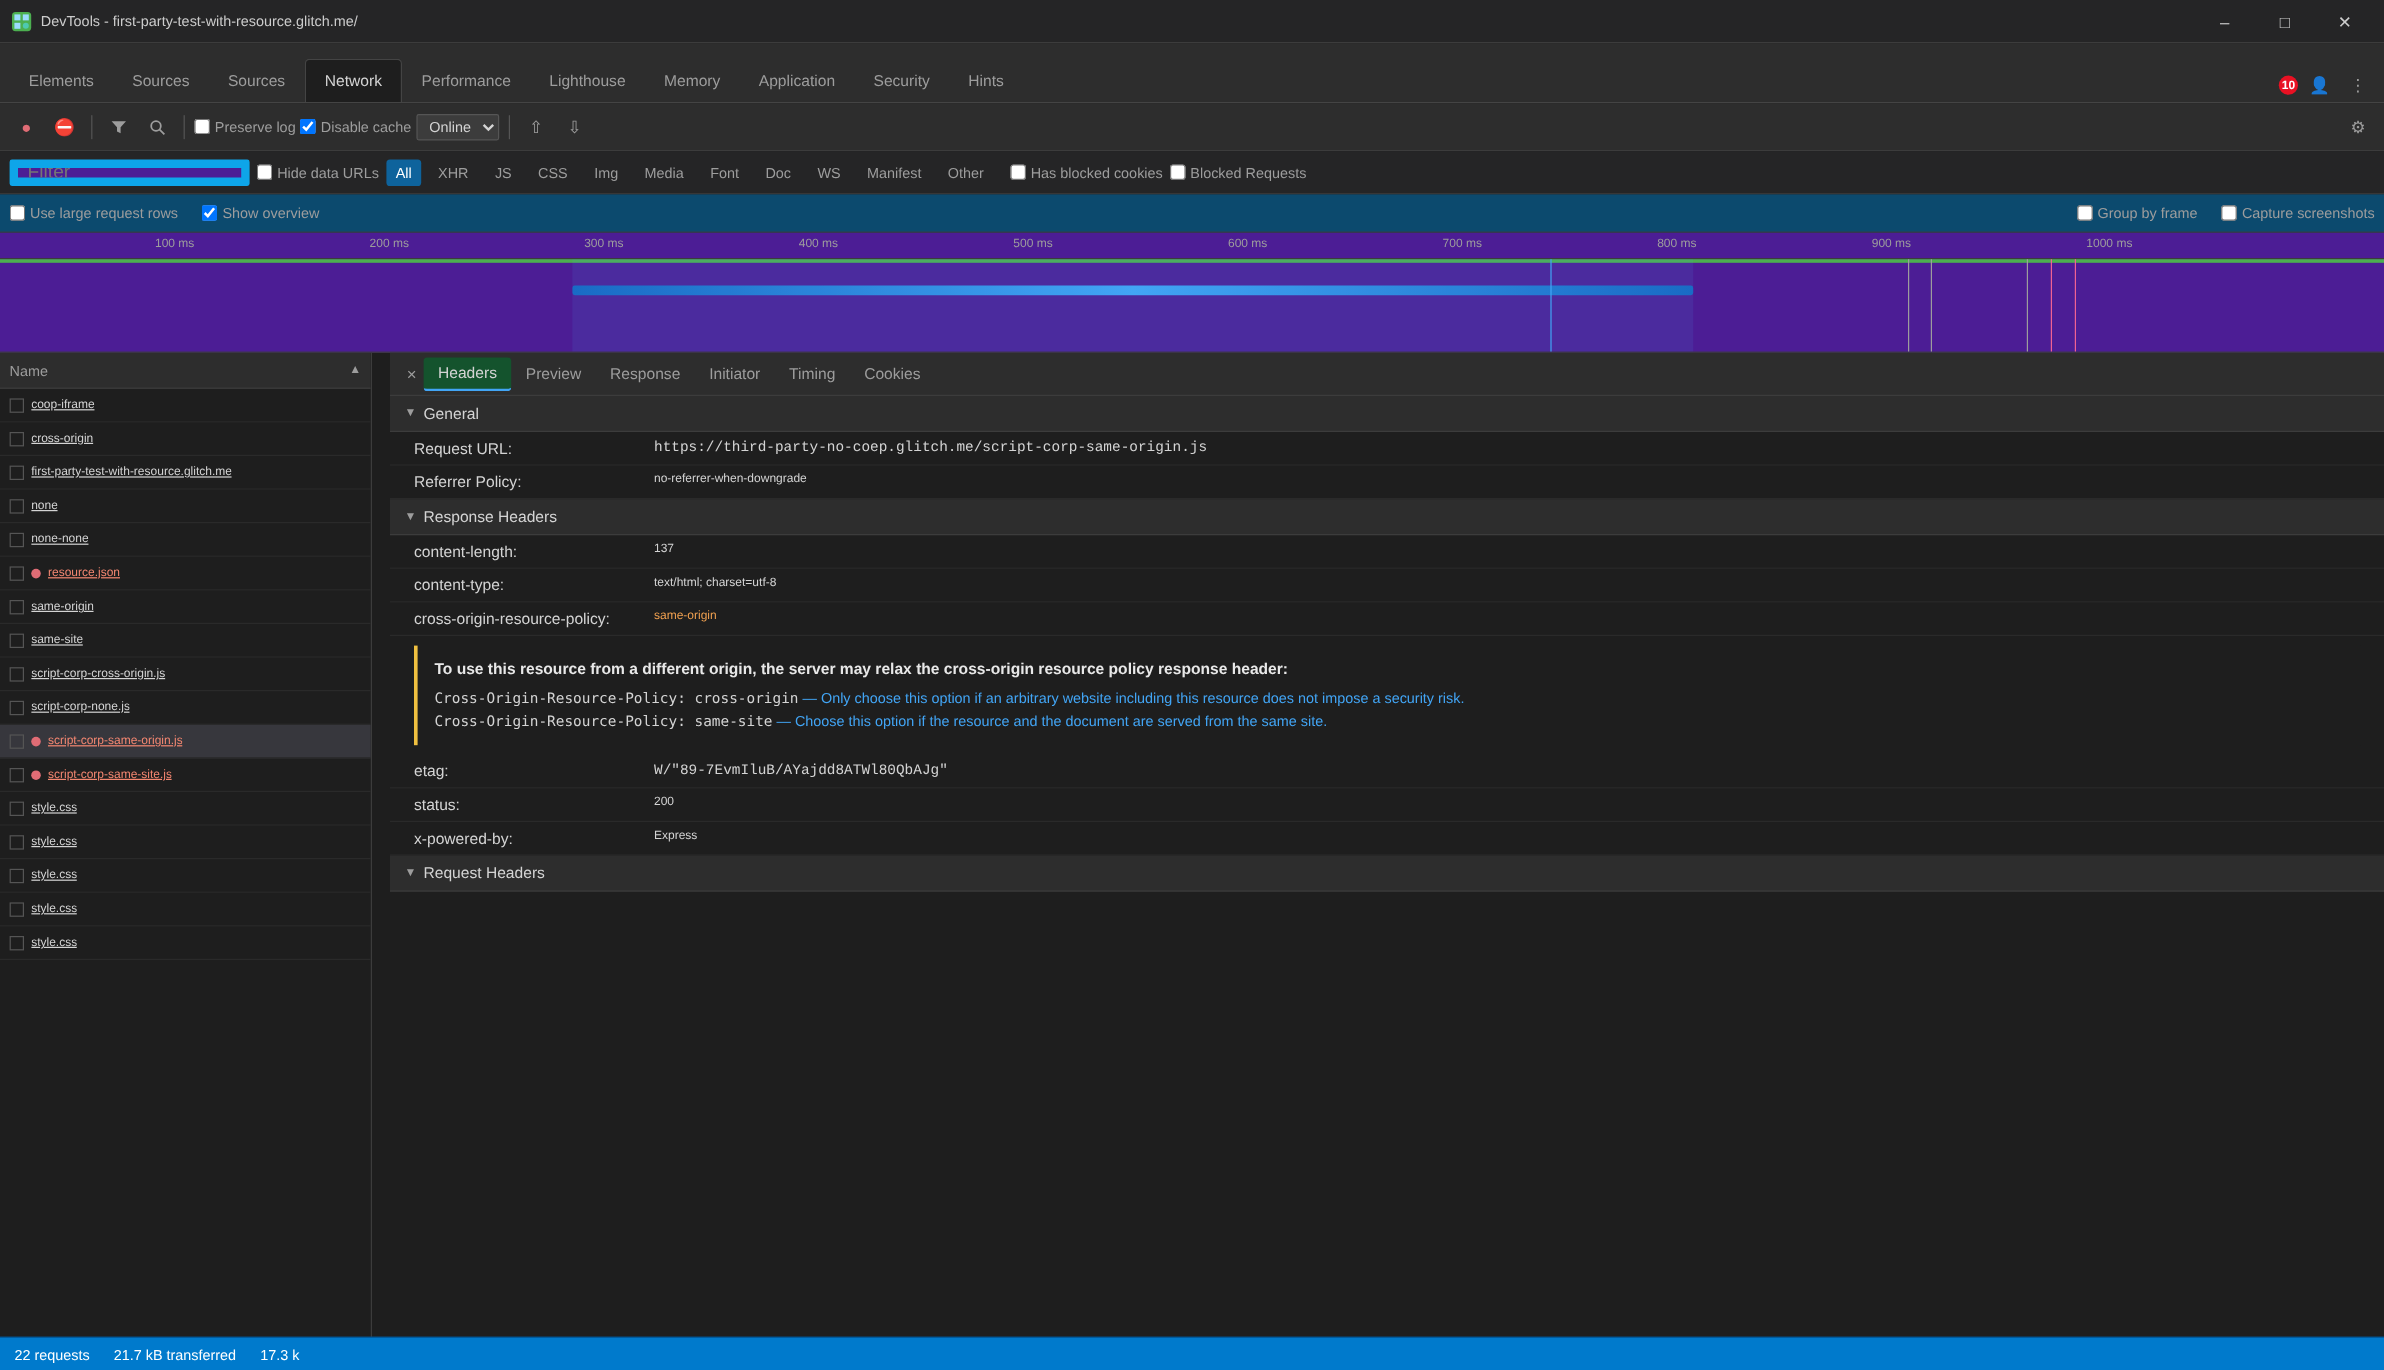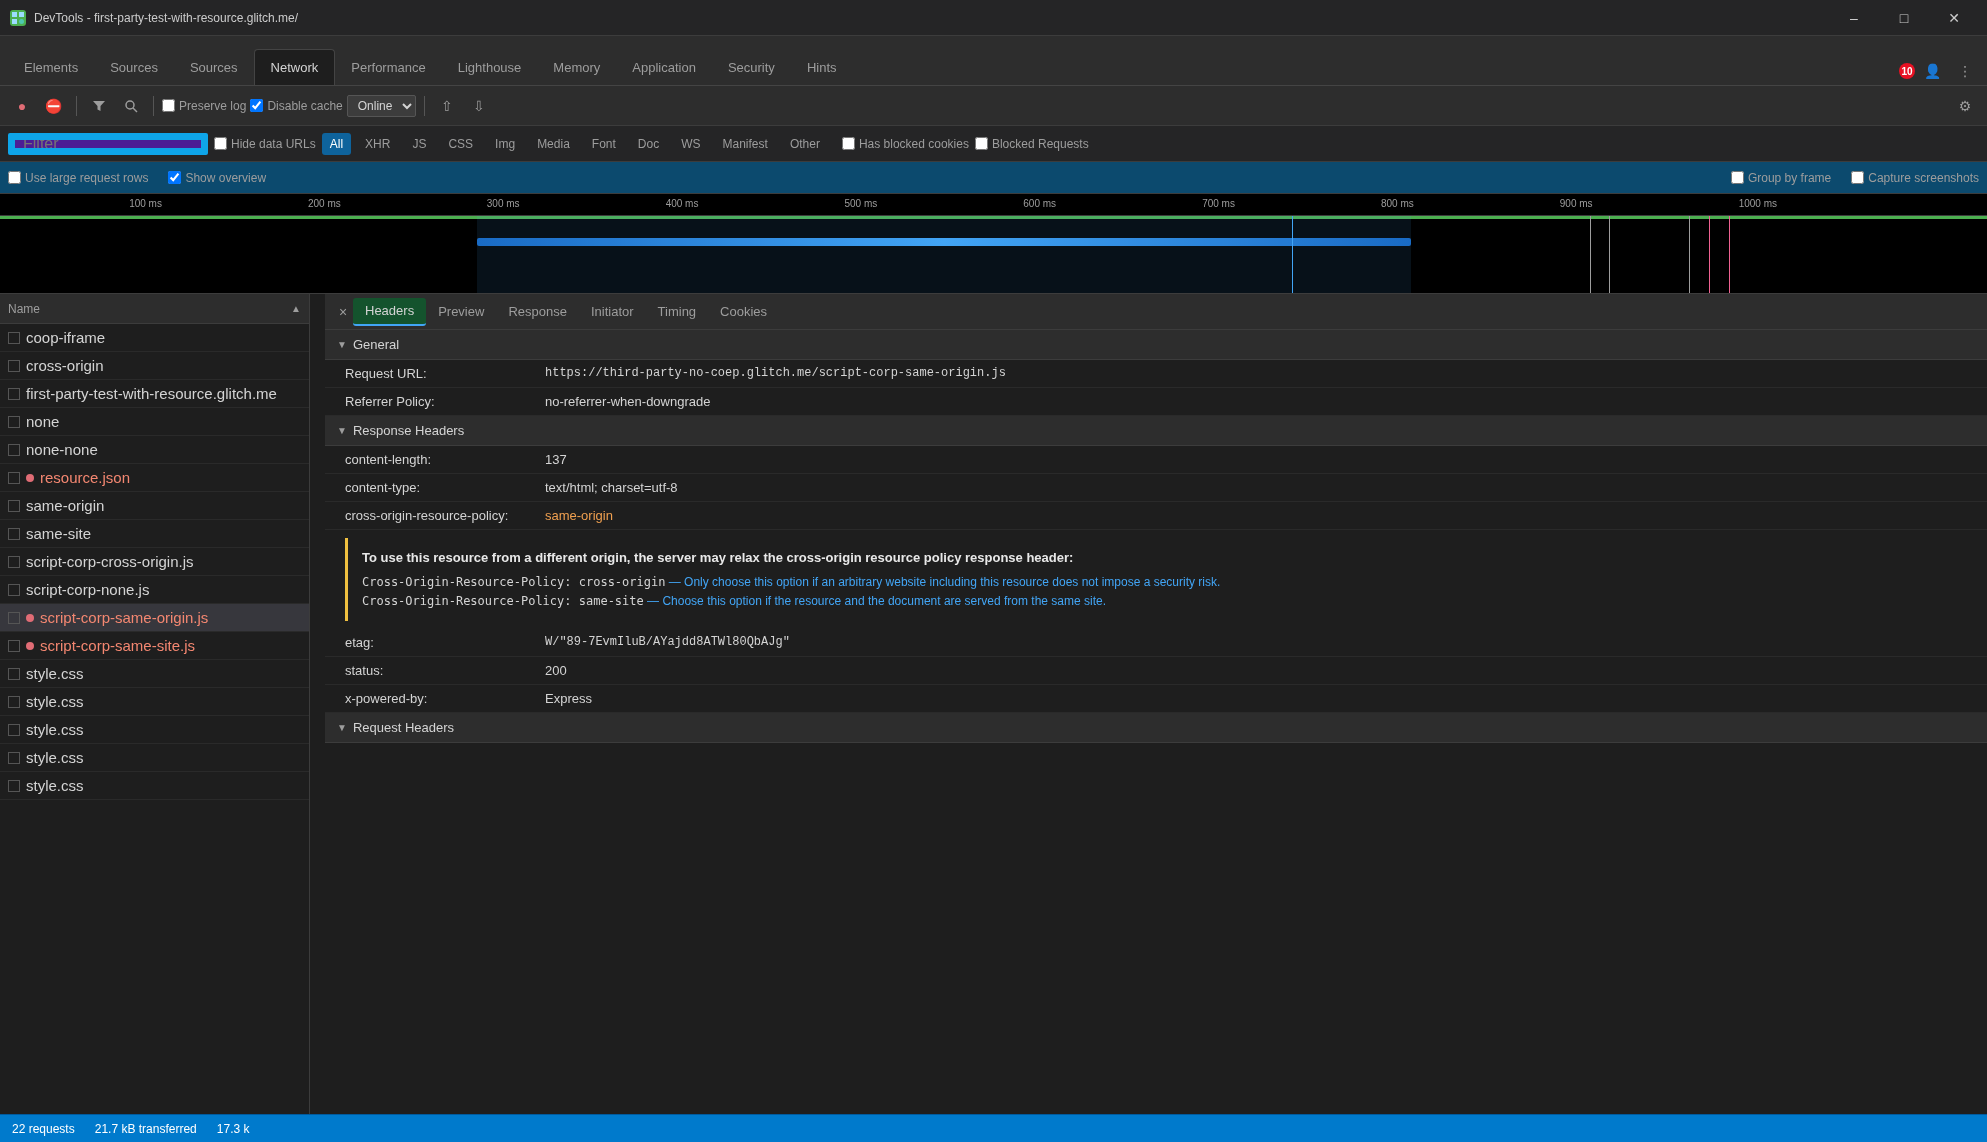--- a/index.html
+++ b/index.html
@@ -144,21 +144,21 @@
       background: #0c4a6e;
       height: 32px;
       padding: 0 8px;
       border-bottom: 1px solid #3c3c3c;
     }
     .options-row .left { display: flex; gap: 20px; align-items: center; }
     .options-row .right { margin-left: auto; display: flex; gap: 20px; align-items: center; }
 
     
     .timeline-area {
-      background: #000000;
+      background: #4c1d95;
       height: 100px;
       border-bottom: 1px solid #3c3c3c;
       position: relative;
       overflow: hidden;
     }
     .timeline-ruler {
       display: flex;
       height: 22px;
       border-bottom: 1px solid #3c3c3c;
       padding: 0 0 0 0;
@@ -234,25 +234,26 @@
       cursor: pointer;
       border-bottom: 1px solid #2a2a2a;
       gap: 6px;
     }
     .file-row.selected { background: #37373d; }
     .file-checkbox {
       width: 12px; height: 12px; border: 1px solid #555; background: transparent; flex-shrink: 0;
       display: flex; align-items: center; justify-content: center;
     }
     .file-name {
-      font-size: 15px;
+      font-size: 10px;
       color: #d4d4d4;
       white-space: nowrap;
       overflow: hidden;
       text-overflow: ellipsis;
+      text-decoration: underline;
     }
     .file-name.red { color: #f48771; }
     .file-color-dot {
       width: 8px; height: 8px; border-radius: 50%; flex-shrink: 0;
     }
 
     
     .headers-panel {
       flex: 1;
       background: #1e1e1e;
@@ -319,21 +320,21 @@
     }
     .header-key {
       color: #d4d4d4;
       font-size: 13px;
       font-weight: 500;
       min-width: 200px;
       flex-shrink: 0;
     }
     .header-val {
       color: #d4d4d4;
-      font-size: 13px;
+      font-size: 10px;
     }
     .header-val.mono {
       font-family: 'Consolas', 'Courier New', monospace;
       font-size: 12px;
     }
 
     
     .warning-box {
       margin: 8px 20px;
       background: #1e1e1e;

